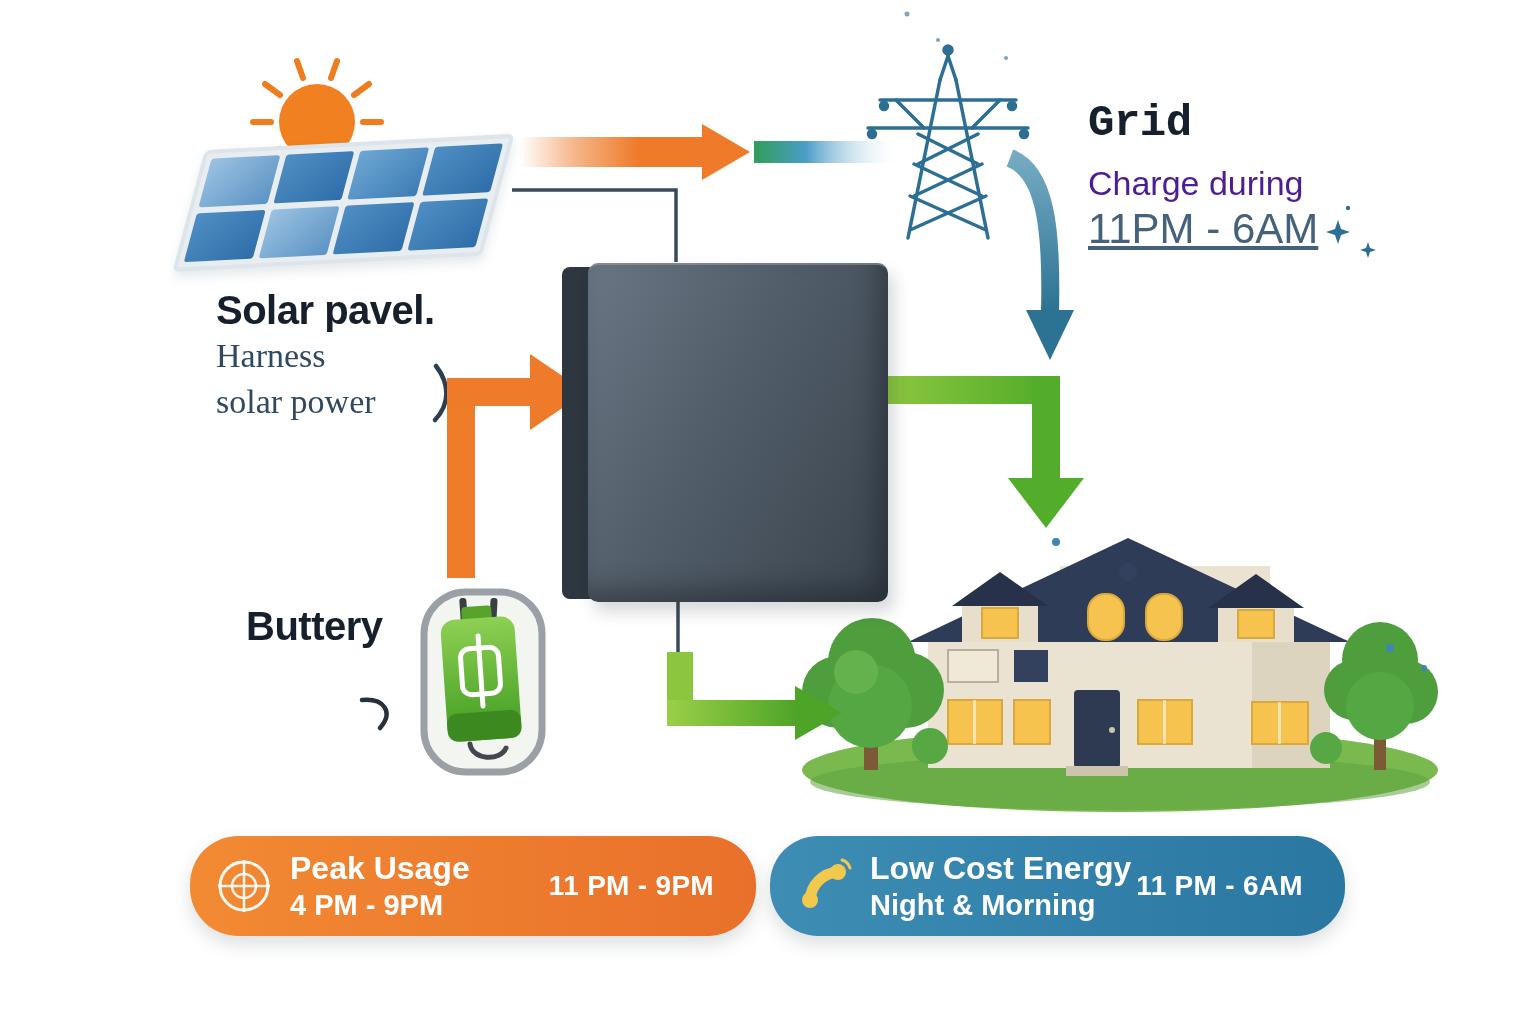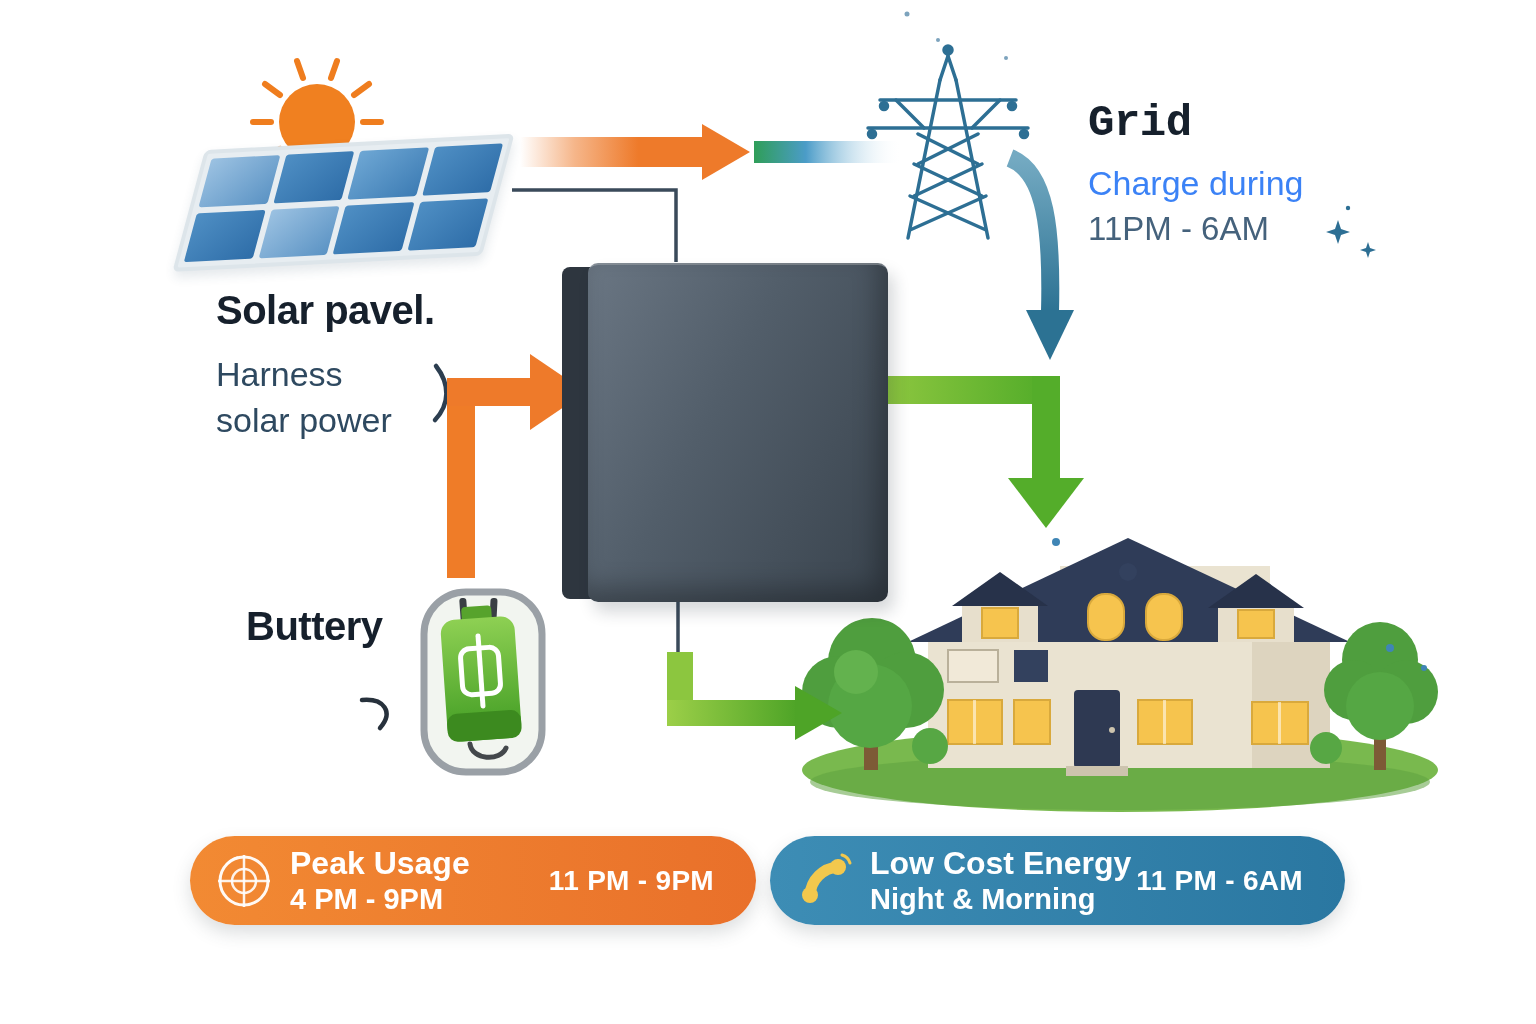--- a/index.html
+++ b/index.html
@@ -32,26 +32,26 @@
     background:linear-gradient(118deg,#6a7683 0%,#525e6a 42%,#39434d 100%);
     border-top:2px solid rgba(255,255,255,.28);
     box-shadow:inset -10px -14px 24px rgba(0,0,0,.28), 6px 10px 16px rgba(30,40,50,.18);
   }
 
   
   .txtblock{position:absolute;z-index:3;}
   .h-title{font-size:40px;font-weight:700;color:#16202c;letter-spacing:-.5px;}
   .h-desc{font-size:34px;color:#2e4960;line-height:46px;}
   .grid-block .h-title{font-size:44px;font-family:Liberation Mono, monospace;}
-  .grid-block .h-desc{color:#3b82f6;}
-  .grid-time{font-size:33px;color:#45627c;line-height:46px;}
+  .grid-block .h-desc{color:#4c1d95;}
+  .grid-time{font-size:42px;color:#45627c;line-height:46px;text-decoration:underline;}
 
   
   .badge{
-    position:absolute;z-index:4;height:89px;border-radius:48px;display:flex;align-items:center;
+    position:absolute;z-index:4;height:100px;border-radius:48px;display:flex;align-items:center;
     color:#ffffff;box-shadow:0 8px 18px rgba(60,70,80,.18);
   }
   .badge-peak{left:190px;top:836px;width:566px;background:linear-gradient(90deg,#f28a33,#e9702a);}
   .badge-low{left:770px;top:836px;width:575px;background:linear-gradient(90deg,#3d8db5,#2a77a1);}
   .badge-icon{width:64px;height:64px;margin-left:22px;flex:0 0 auto;display:flex;align-items:center;justify-content:center;}
   .badge-lines{display:flex;flex-direction:column;margin-left:14px;line-height:1.18;}
   .badge-title{font-size:32px;font-weight:700;}
   .badge-sub{font-size:29px;font-weight:700;}
   .badge-time{margin-left:auto;margin-right:42px;font-size:28px;font-weight:600;letter-spacing:.3px;white-space:nowrap;}
 </style>
@@ -265,21 +265,21 @@
     <div class="solar-cell"></div>
   </div>
 
   <div class="powerwall">
     <div class="back"></div>
     <div class="front"></div>
   </div>
 
   <div class="txtblock" style="left:216px;top:288px;">
     <div class="h-title">Solar pavel.</div>
-    <div class="h-desc" style="margin-top:18px;">
+    <div class="h-desc" style="font-family:Liberation Serif, serif;">
       <div>Harness</div>
       <div>solar power</div>
     </div>
   </div>
 
   <div class="txtblock grid-block" style="left:1088px;top:98px;">
     <div class="h-title">Grid</div>
     <div class="h-desc" style="margin-top:12px;">
       <div>Charge during</div>
     </div>

